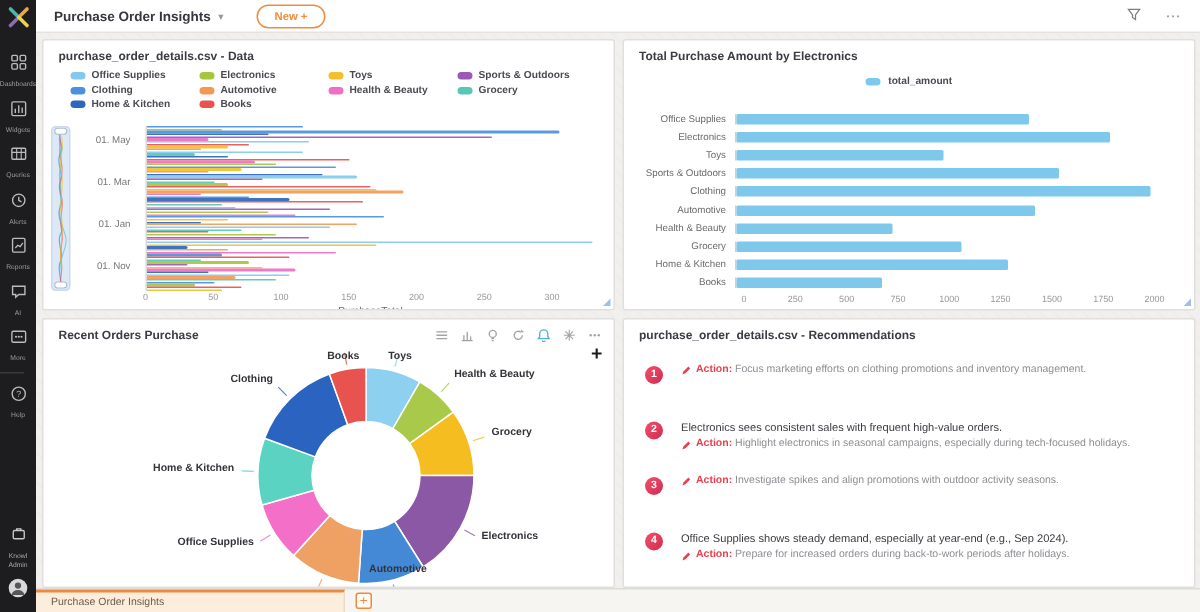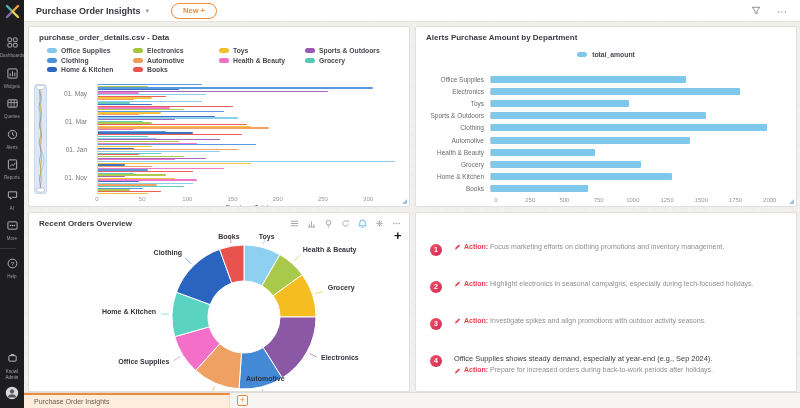--- a/index.html
+++ b/index.html
@@ -349,21 +349,21 @@
         <span style="left: 45.1807%;">150</span>
         <span style="left: 60.241%;">200</span>
         <span style="left: 75.3012%;">250</span>
         <span style="left: 90.3614%;">300</span>
       </div>
     <div class="xaxis-label">PurchaseTotal</div>
     <div class="resize-handle"></div>
   </div>
 
   <div class="panel" id="panel-total">
-    <div class="panel-title">Alerts Purchase Amount by Department</div>
+    <div class="panel-title">Total Purchase Amount by Electronics</div>
     <div class="legend-center">
       <span class="legend-swatch" id="total-legend-swatch" style="background: rgb(126, 200, 236);"></span>
       <span class="legend-text">total_amount</span>
     </div>
     <div class="rows" id="total-rows">
         <div class="brow">
           <span class="lbl">Office Supplies</span>
           <span class="track">
             <span class="bar" style="width:67.46987951807229%;background:#7ec8ec"></span>
           </span>
@@ -435,21 +435,21 @@
           <span style="left: 72.2892%;">1500</span>
           <span style="left: 84.3373%;">1750</span>
           <span style="left: 96.3855%;">2000</span>
         </div>
     </div>
     <div class="resize-handle"></div>
   </div>
 
   <div class="panel" id="panel-donut">
     <div class="panel-head">
-      <div class="panel-title">Recent Orders Overview</div>
+      <div class="panel-title">Recent Orders Purchase</div>
       <div class="chart-toolbar" id="donut-toolbar">
           <span class="tool-icon">
             <svg width="9" height="9" viewBox="0 0 10 10">
               <path d="M1 2.5h8M1 5h8M1 7.5h8" stroke="#a4a4a4" stroke-width="1.1"></path>
             </svg>
           </span>
           <span class="tool-icon">
             <svg width="9" height="9" viewBox="0 0 10 10">
               <path d="M1 9h8M2.5 9V5M5 9V2.5M7.5 9V6" stroke="#a4a4a4" stroke-width="1"></path>
             </svg>
@@ -515,32 +515,34 @@
           <line x1="162.1" y1="32.8" x2="156.5" y2="27.1" stroke="#2a63c0" stroke-width="0.8" opacity="0.8"></line>
           <text class="donut-label" x="153.0" y="23.6" text-anchor="end">Clothing</text>
           <path d="M190.6 18.3A72 72 0 0 1 215.0 14.0L215.0 50.0A36 36 0 0 0 202.8 52.1Z" fill="#e9534f" stroke="#fff" stroke-width="1"></path>
           <line x1="202.1" y1="12.1" x2="200.7" y2="4.2" stroke="#e9534f" stroke-width="0.8" opacity="0.8"></line>
           <text class="donut-label" x="199.9" y="8.0" text-anchor="middle">Books</text>
         </svg>
     </div>
   </div>
 
   <div class="panel" id="panel-reco">
+    <div class="panel-title">purchase_order_details.csv - Recommendations</div>
     <div class="reco-list" id="reco-list">
         <div class="reco-item">
           <span class="reco-num">1</span>
           <div class="reco-action">
             <span><svg width="7" height="8" viewBox="0 0 8 8" style="margin-top:0.5px">
                 <path d="M1 7l1-2.4L5.6 1l1.4 1.4L3.4 6z" fill="#e8404f"></path>
               </svg></span>
             <span><span class="action-label">Action:</span> <span>Focus marketing efforts on clothing promotions and inventory management.</span></span>
           </div>
         </div>
         <div class="reco-item">
           <span class="reco-num">2</span>
+          <div class="reco-text">Electronics sees consistent sales with frequent high-value orders.</div>
           <div class="reco-action">
             <span><svg width="7" height="8" viewBox="0 0 8 8" style="margin-top:0.5px">
                 <path d="M1 7l1-2.4L5.6 1l1.4 1.4L3.4 6z" fill="#e8404f"></path>
               </svg></span>
             <span><span class="action-label">Action:</span> <span>Highlight electronics in seasonal campaigns, especially during tech-focused holidays.</span></span>
           </div>
         </div>
         <div class="reco-item">
           <span class="reco-num">3</span>
           <div class="reco-action">

